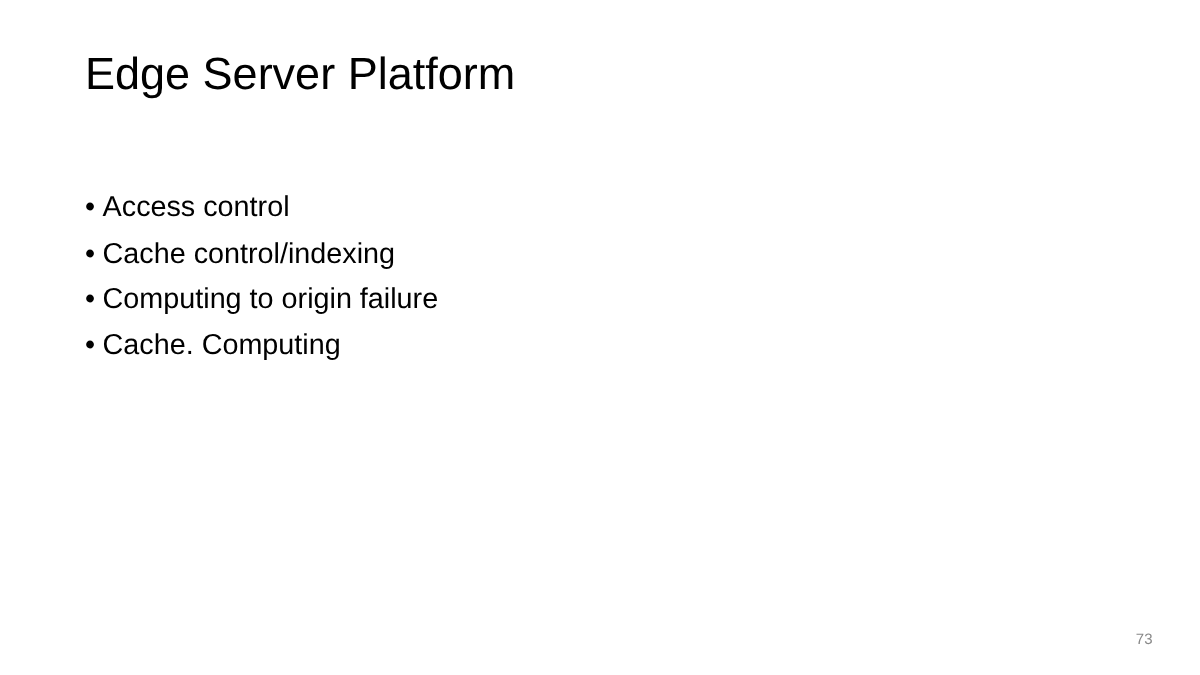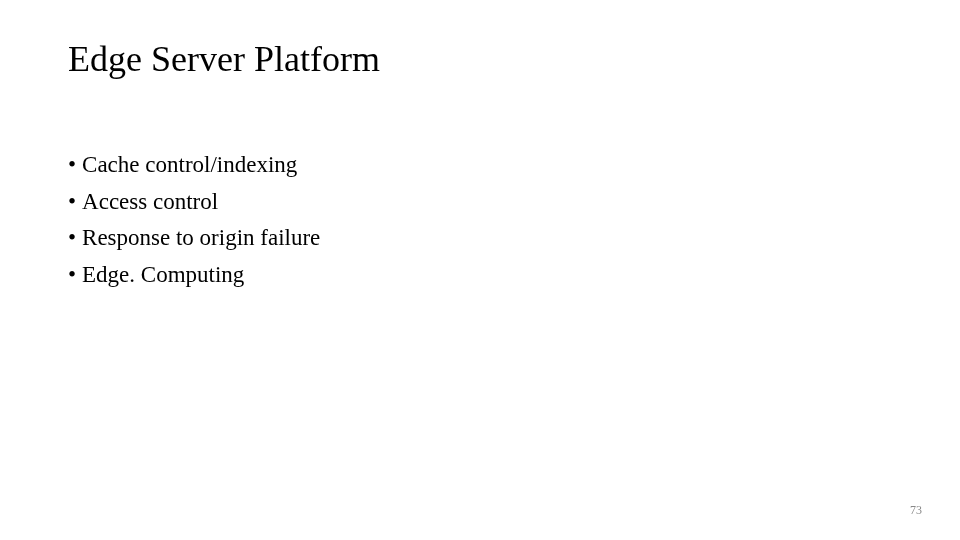--- a/index.html
+++ b/index.html
@@ -1,19 +1,18 @@
 <!DOCTYPE html>
 <html><head>
   <meta charset="utf-8">
   <style>
     * {
       margin: 0;
       padding: 0;
       box-sizing: border-box;
-      font-family: Liberation Serif, serif;
     }
     body {
       width: 960px;
       height: 540px;
       background: #ffffff;
       font-family: Arial, Helvetica, sans-serif;
       position: relative;
       overflow: hidden;
     }
     .slide-title {
@@ -47,26 +46,26 @@
       color: #888888;
     }
   </style>
 </head>
 <body>
 
 <h1 class="slide-title">Edge Server Platform</h1>
 
 <ul class="bullet-list">
   <li class="bullet-item">
+    <span class="bullet-marker">•</span><span>Access control</span>
+  </li>
+  <li class="bullet-item">
     <span class="bullet-marker">•</span><span>Cache control/indexing</span>
   </li>
   <li class="bullet-item">
-    <span class="bullet-marker">•</span><span>Access control</span>
+    <span class="bullet-marker">•</span><span>Computing to origin failure</span>
   </li>
   <li class="bullet-item">
-    <span class="bullet-marker">•</span><span>Response to origin failure</span>
-  </li>
-  <li class="bullet-item">
-    <span class="bullet-marker">•</span><span>Edge. Computing</span>
+    <span class="bullet-marker">•</span><span>Cache. Computing</span>
   </li>
 </ul>
 
 <div class="page-number">73</div>
 
 </body></html>

